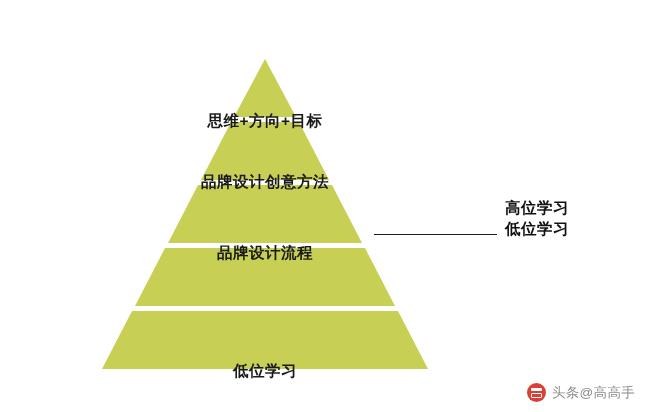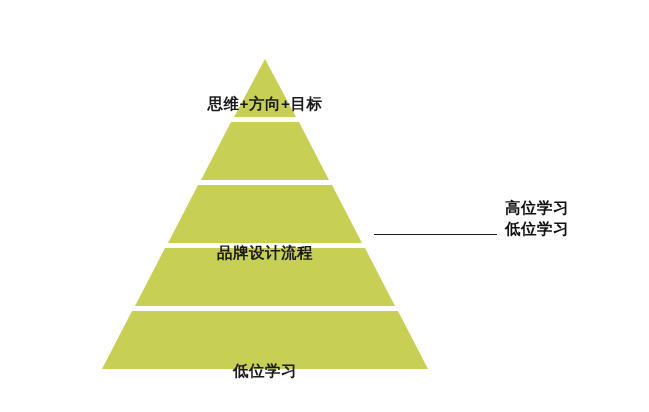--- a/index.html
+++ b/index.html
@@ -125,26 +125,31 @@
 
       <polygon points="131,67 199,67 229,125 101,125" fill="#c7d055"></polygon>
 
       <polygon points="98,130 232,130 262,188 68,188" fill="#c7d055"></polygon>
 
       <polygon points="65,193 265,193 295,251 35,251" fill="#c7d055"></polygon>
 
       <polygon points="32,256 298,256 328,314 2,314" fill="#c7d055"></polygon>
     </svg>
 
-    <div class="band-label apex-label" style="top:39px;">思维+方向+目标</div>
+    <div class="band-label apex-label" style="top:56px;">思维+方向+目标</div>
+    <div class="band-label" style="top:117px;">品牌设计创意方法</div>
     <div class="band-label" style="top:188px;font-family:Liberation Mono, monospace;">品牌设计流程</div>
     <div class="band-label" style="top:306px;">低位学习</div>
   </div>
 
   <div class="connector"></div>
 
   <div class="side-notes">
     <div class="side-note top-note">高位学习</div>
     <div class="side-note">低位学习</div>
   </div>
 
+  <div class="watermark">
+    <span class="wm-icon"></span>
+    <span class="wm-text">头条@高高手</span>
+  </div>
 
 </div>
 
 </body></html>

